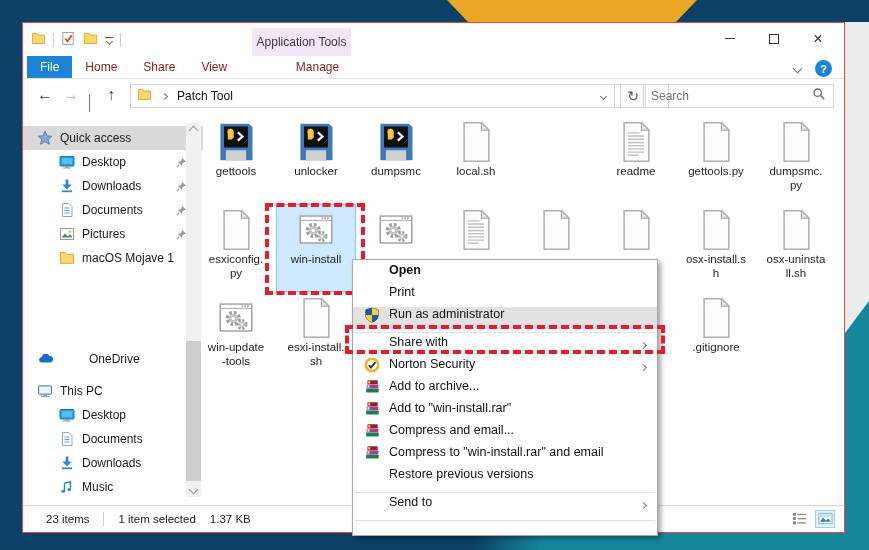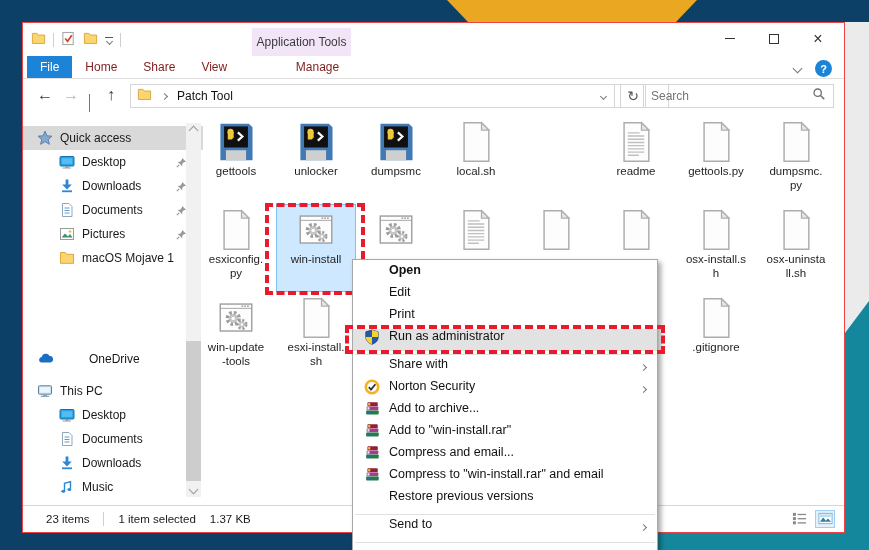--- a/index.html
+++ b/index.html
@@ -573,24 +573,20 @@
     </div>
   </div>
 
   <div class="context-menu">
       <div class="mitem bold">
         <span class="micon"></span>
         <span>Open</span>
       </div>
       <div class="mitem">
         <span class="micon"></span>
-        <span>Edit</span>
-      </div>
-      <div class="mitem">
-        <span class="micon"></span>
         <span>Print</span>
       </div>
       <div class="mitem hl">
         <span class="micon">
           <svg viewBox="0 0 16 16" width="16" height="16">
     <path d="M8 1 L14.2 2.8 V8 C14.2 11.8 11.4 14.3 8 15.2 C4.6 14.3 1.8 11.8 1.8 8 V2.8 Z" fill="#2458a8" stroke="#1c3f78" stroke-width="0.8"></path>
     <path d="M8 1 L14.2 2.8 V8 H8 Z" fill="#f6d22e"></path>
     <path d="M8 8 H1.8 C1.8 11.8 4.6 14.3 8 15.2 Z" fill="#f6d22e"></path>
   </svg>
         </span>

